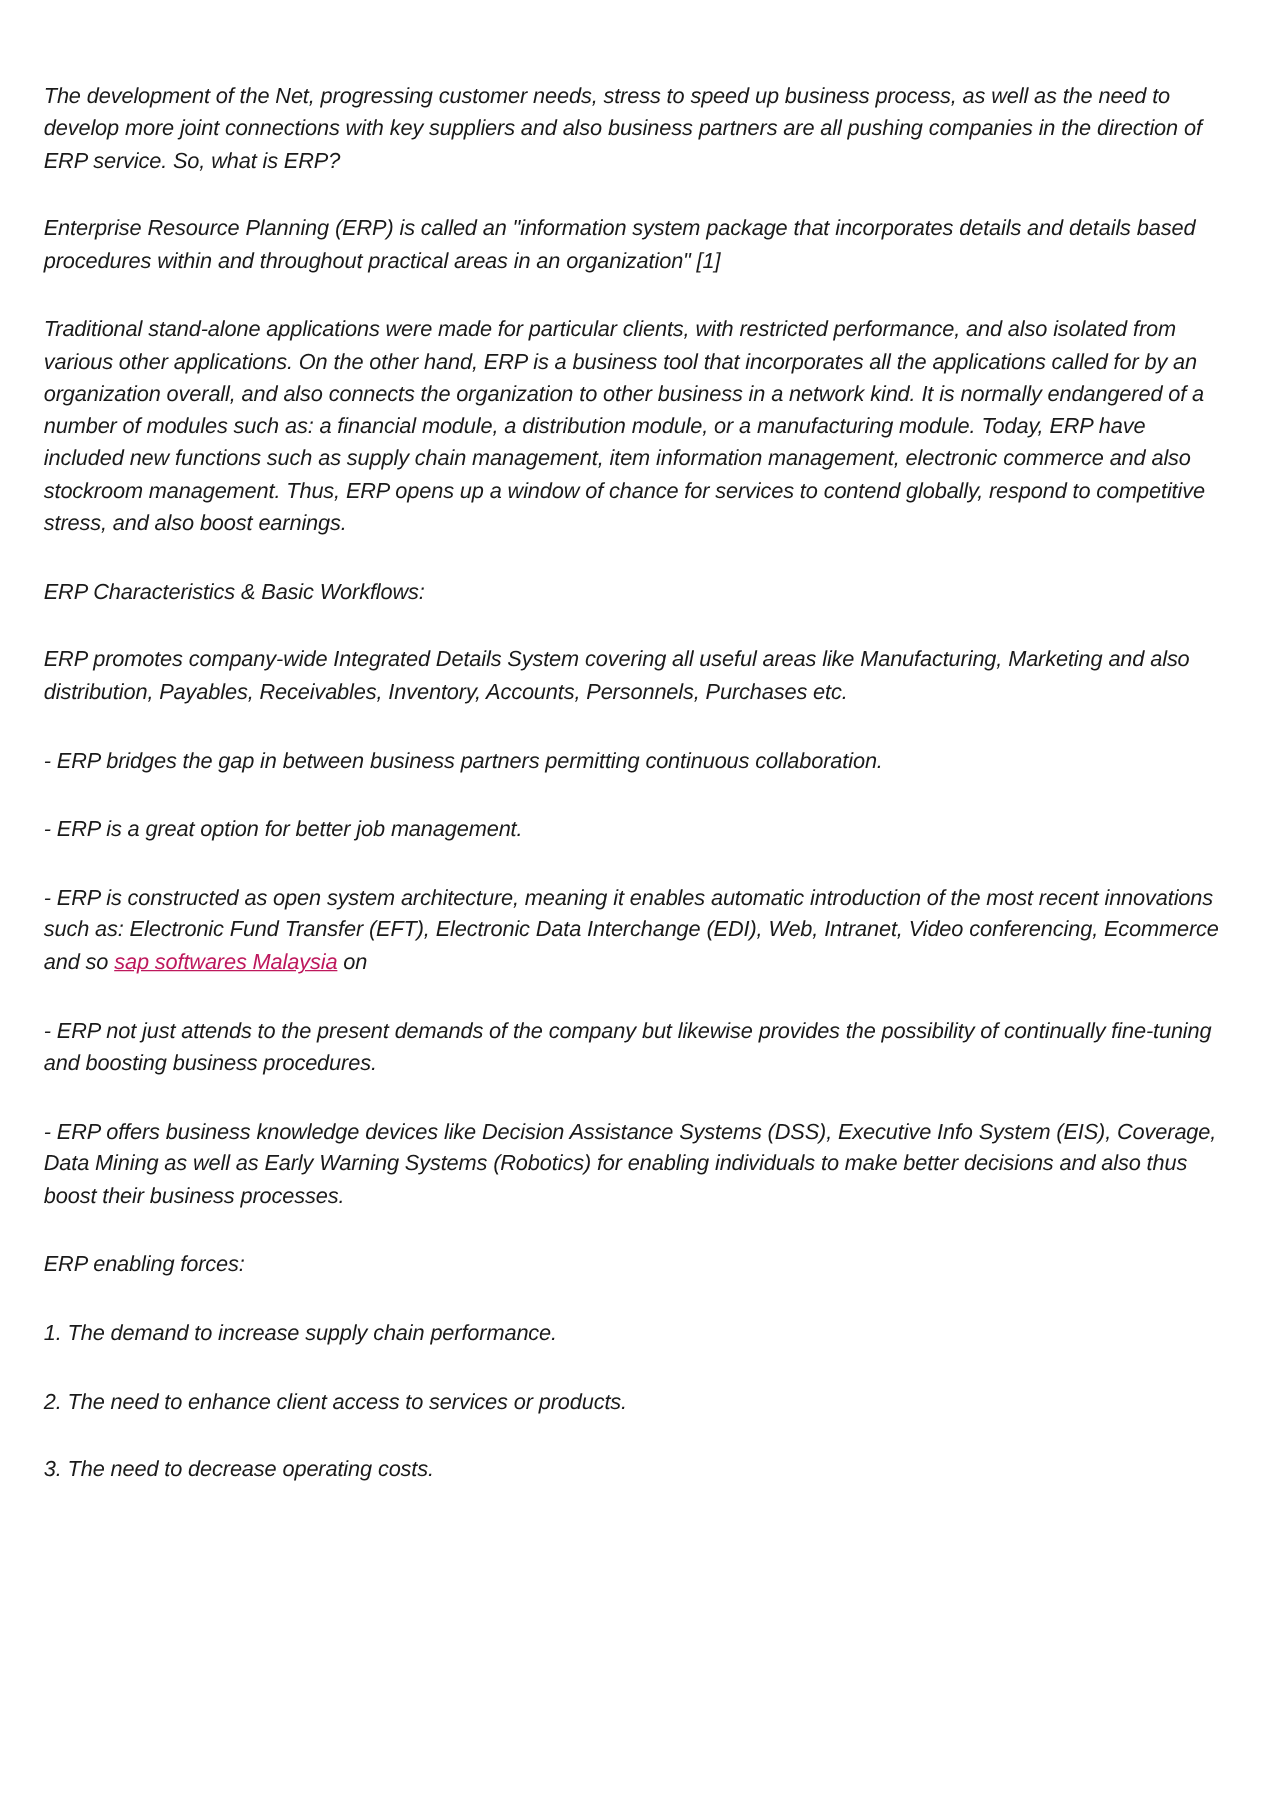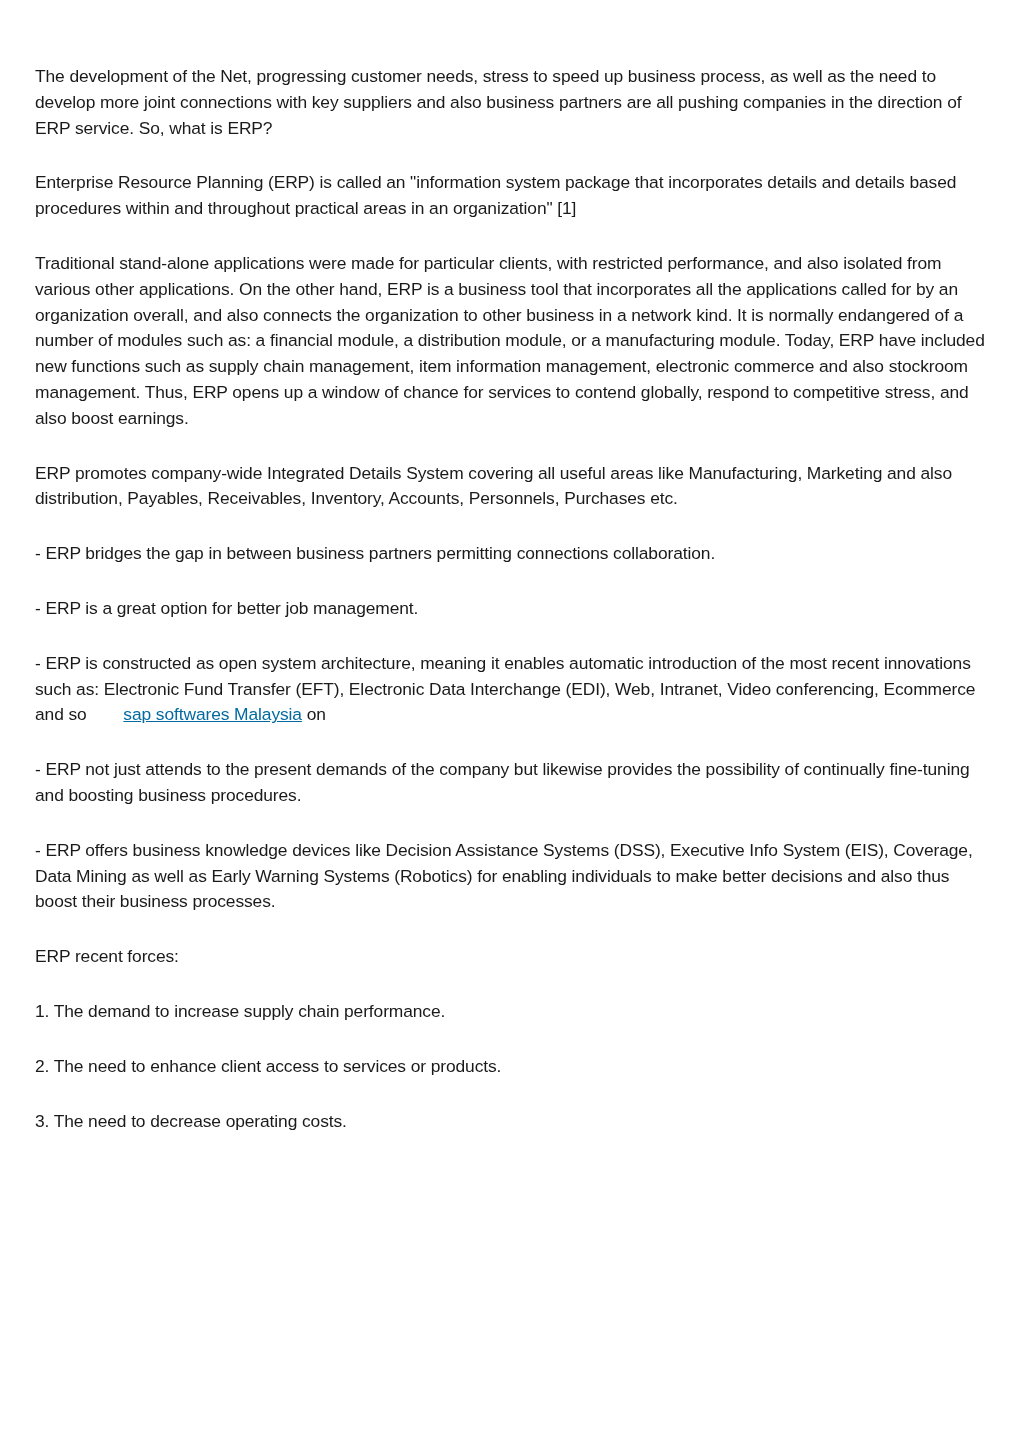--- a/index.html
+++ b/index.html
@@ -15,38 +15,39 @@
     position: absolute;
     left: 35px;
     top: 64px;
     width: 950px;
   }
   .para {
     margin: 0 0 29px 0;
     font-size: 17.4px;
     line-height: 25.8px;
     letter-spacing: -0.1px;
+    font-style: italic;
   }
   .link {
-    color: #0369a1;
+    color: #be185d;
     text-decoration: underline;
     cursor: pointer;
-    margin-left: 32px;
   }
 </style>
 </head>
 <body>
 
 <div class="page">
   <p class="para">The development of the Net, progressing customer needs, stress to speed up business process, as well as the need to develop more joint connections with key suppliers and also business partners are all pushing companies in the direction of ERP service. So, what is ERP?</p>
   <p class="para">Enterprise Resource Planning (ERP) is called an "information system package that incorporates details and details based procedures within and throughout practical areas in an organization" [1]</p>
   <p class="para">Traditional stand-alone applications were made for particular clients, with restricted performance, and also isolated from various other applications. On the other hand, ERP is a business tool that incorporates all the applications called for by an organization overall, and also connects the organization to other business in a network kind. It is normally endangered of a number of modules such as: a financial module, a distribution module, or a manufacturing module. Today, ERP have included new functions such as supply chain management, item information management, electronic commerce and also stockroom management. Thus, ERP opens up a window of chance for services to contend globally, respond to competitive stress, and also boost earnings.</p>
+  <p class="para">ERP Characteristics &amp; Basic Workflows:</p>
   <p class="para">ERP promotes company-wide Integrated Details System covering all useful areas like Manufacturing, Marketing and also distribution, Payables, Receivables, Inventory, Accounts, Personnels, Purchases etc.</p>
-  <p class="para">- ERP bridges the gap in between business partners permitting connections collaboration.</p>
+  <p class="para">- ERP bridges the gap in between business partners permitting continuous collaboration.</p>
   <p class="para">- ERP is a great option for better job management.</p>
   <p class="para"><span>- ERP is constructed as open system architecture, meaning it enables automatic introduction of the most recent innovations such as: Electronic Fund Transfer (EFT), Electronic Data Interchange (EDI), Web, Intranet, Video conferencing, Ecommerce and so </span><a class="link">sap softwares Malaysia</a><span> on</span></p>
   <p class="para">- ERP not just attends to the present demands of the company but likewise provides the possibility of continually fine-tuning and boosting business procedures.</p>
   <p class="para">- ERP offers business knowledge devices like Decision Assistance Systems (DSS), Executive Info System (EIS), Coverage, Data Mining as well as Early Warning Systems (Robotics) for enabling individuals to make better decisions and also thus boost their business processes.</p>
-  <p class="para">ERP recent forces:</p>
+  <p class="para">ERP enabling forces:</p>
   <p class="para">1. The demand to increase supply chain performance.</p>
   <p class="para">2. The need to enhance client access to services or products.</p>
   <p class="para">3. The need to decrease operating costs.</p>
 </div>
 
 </body></html>

